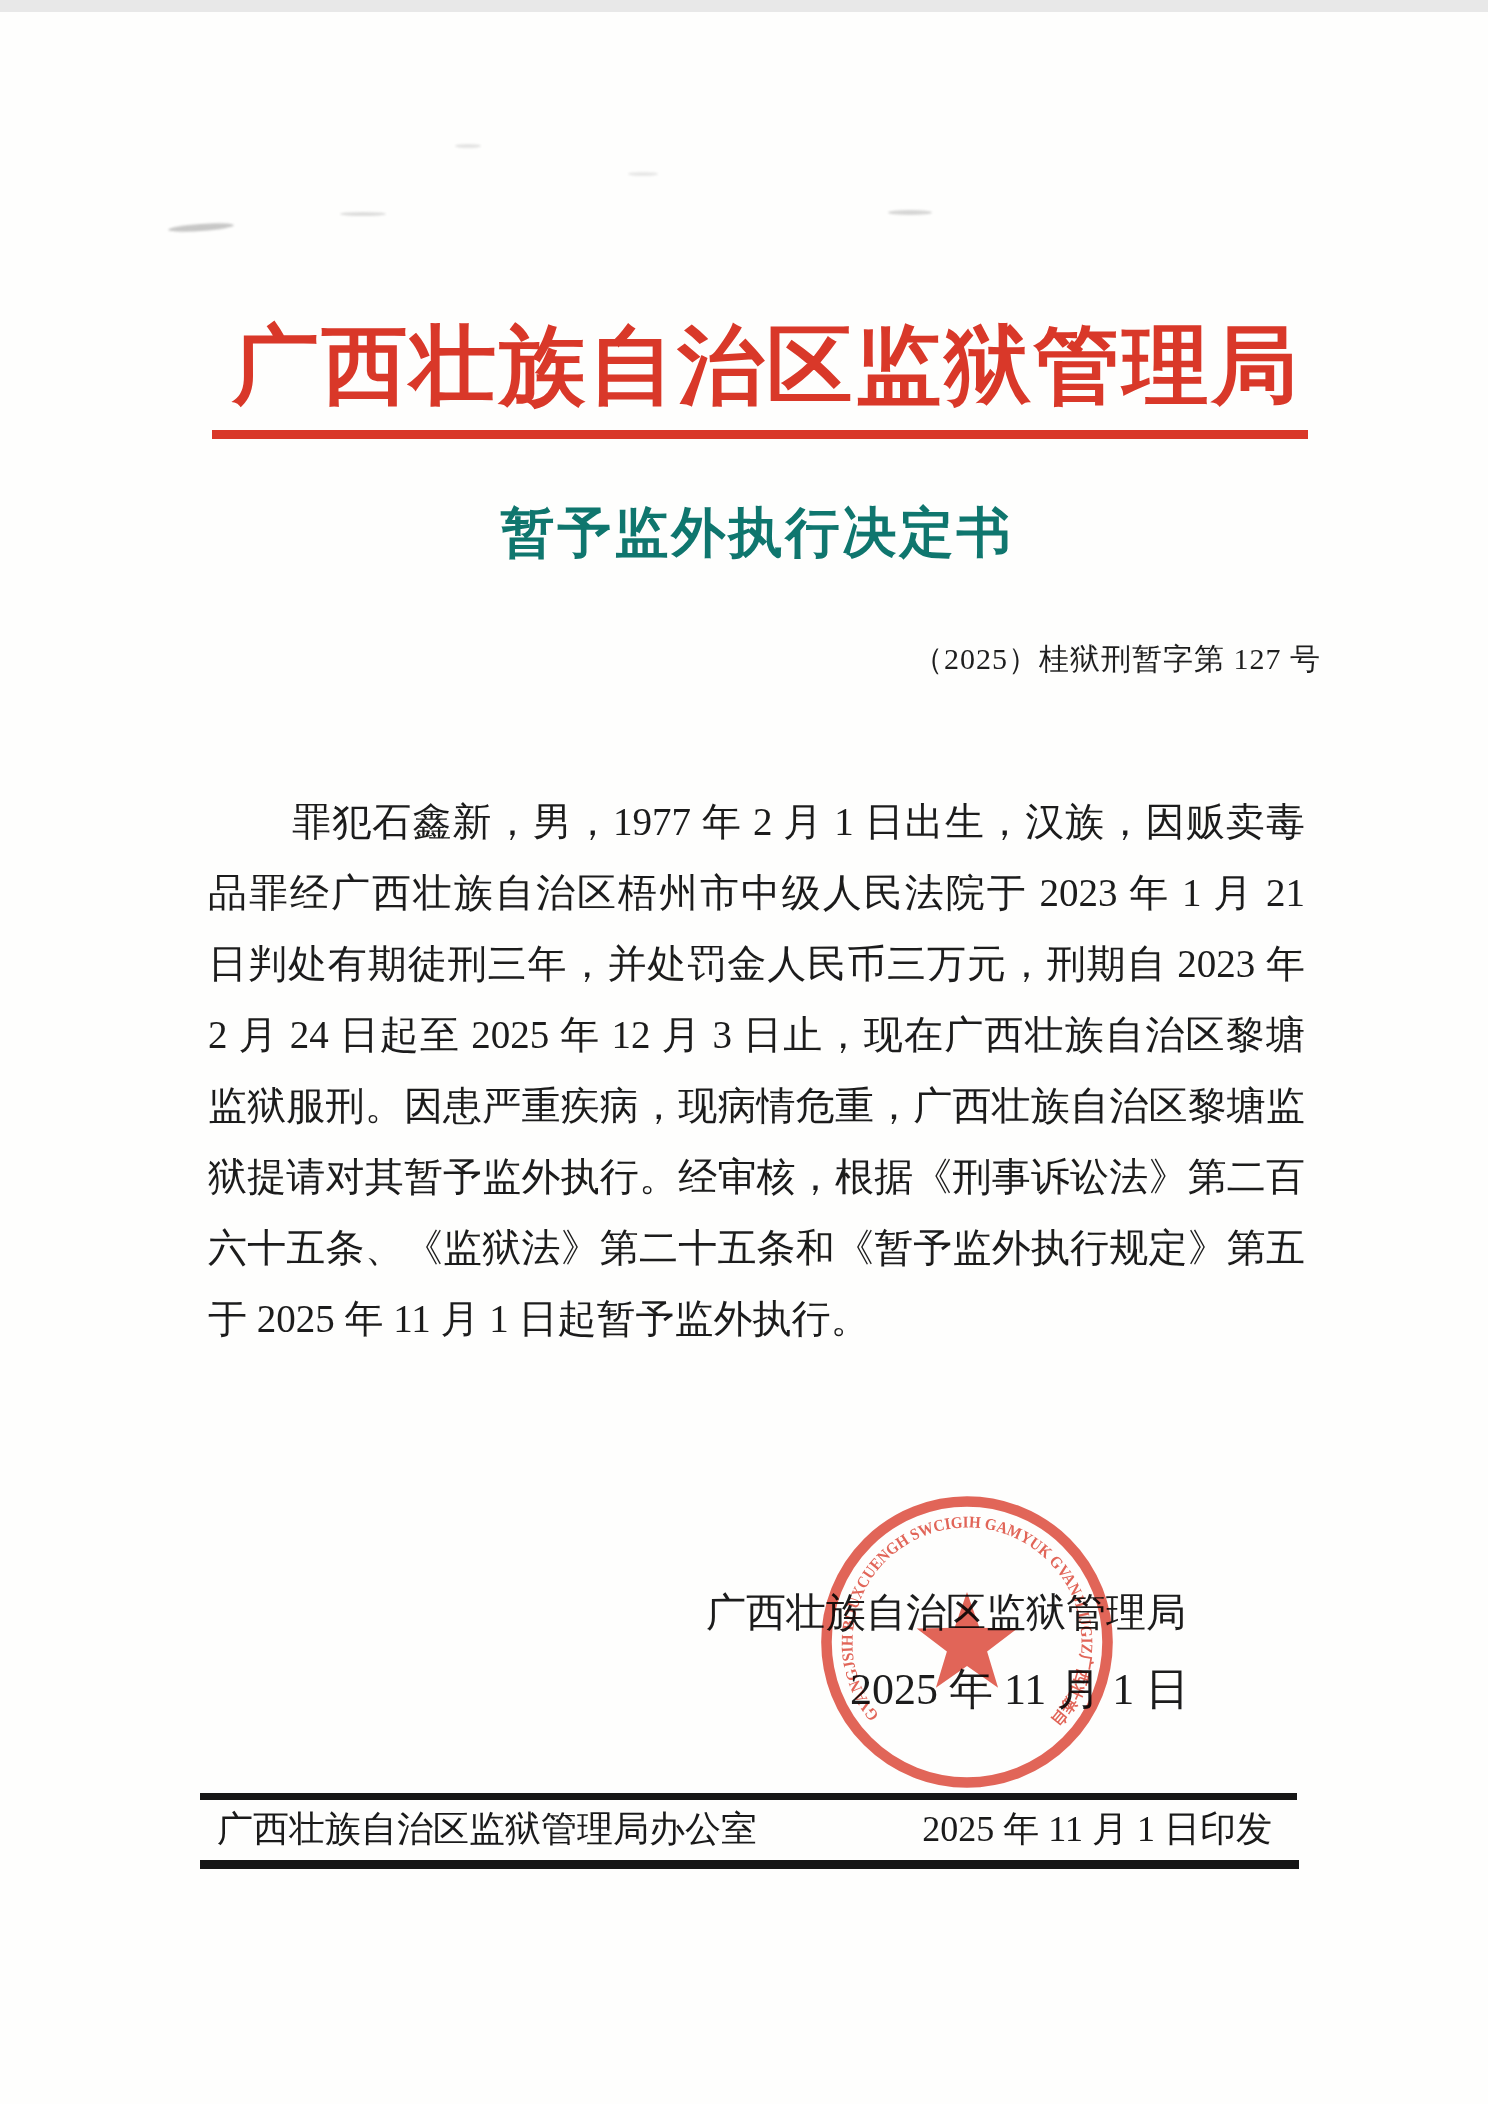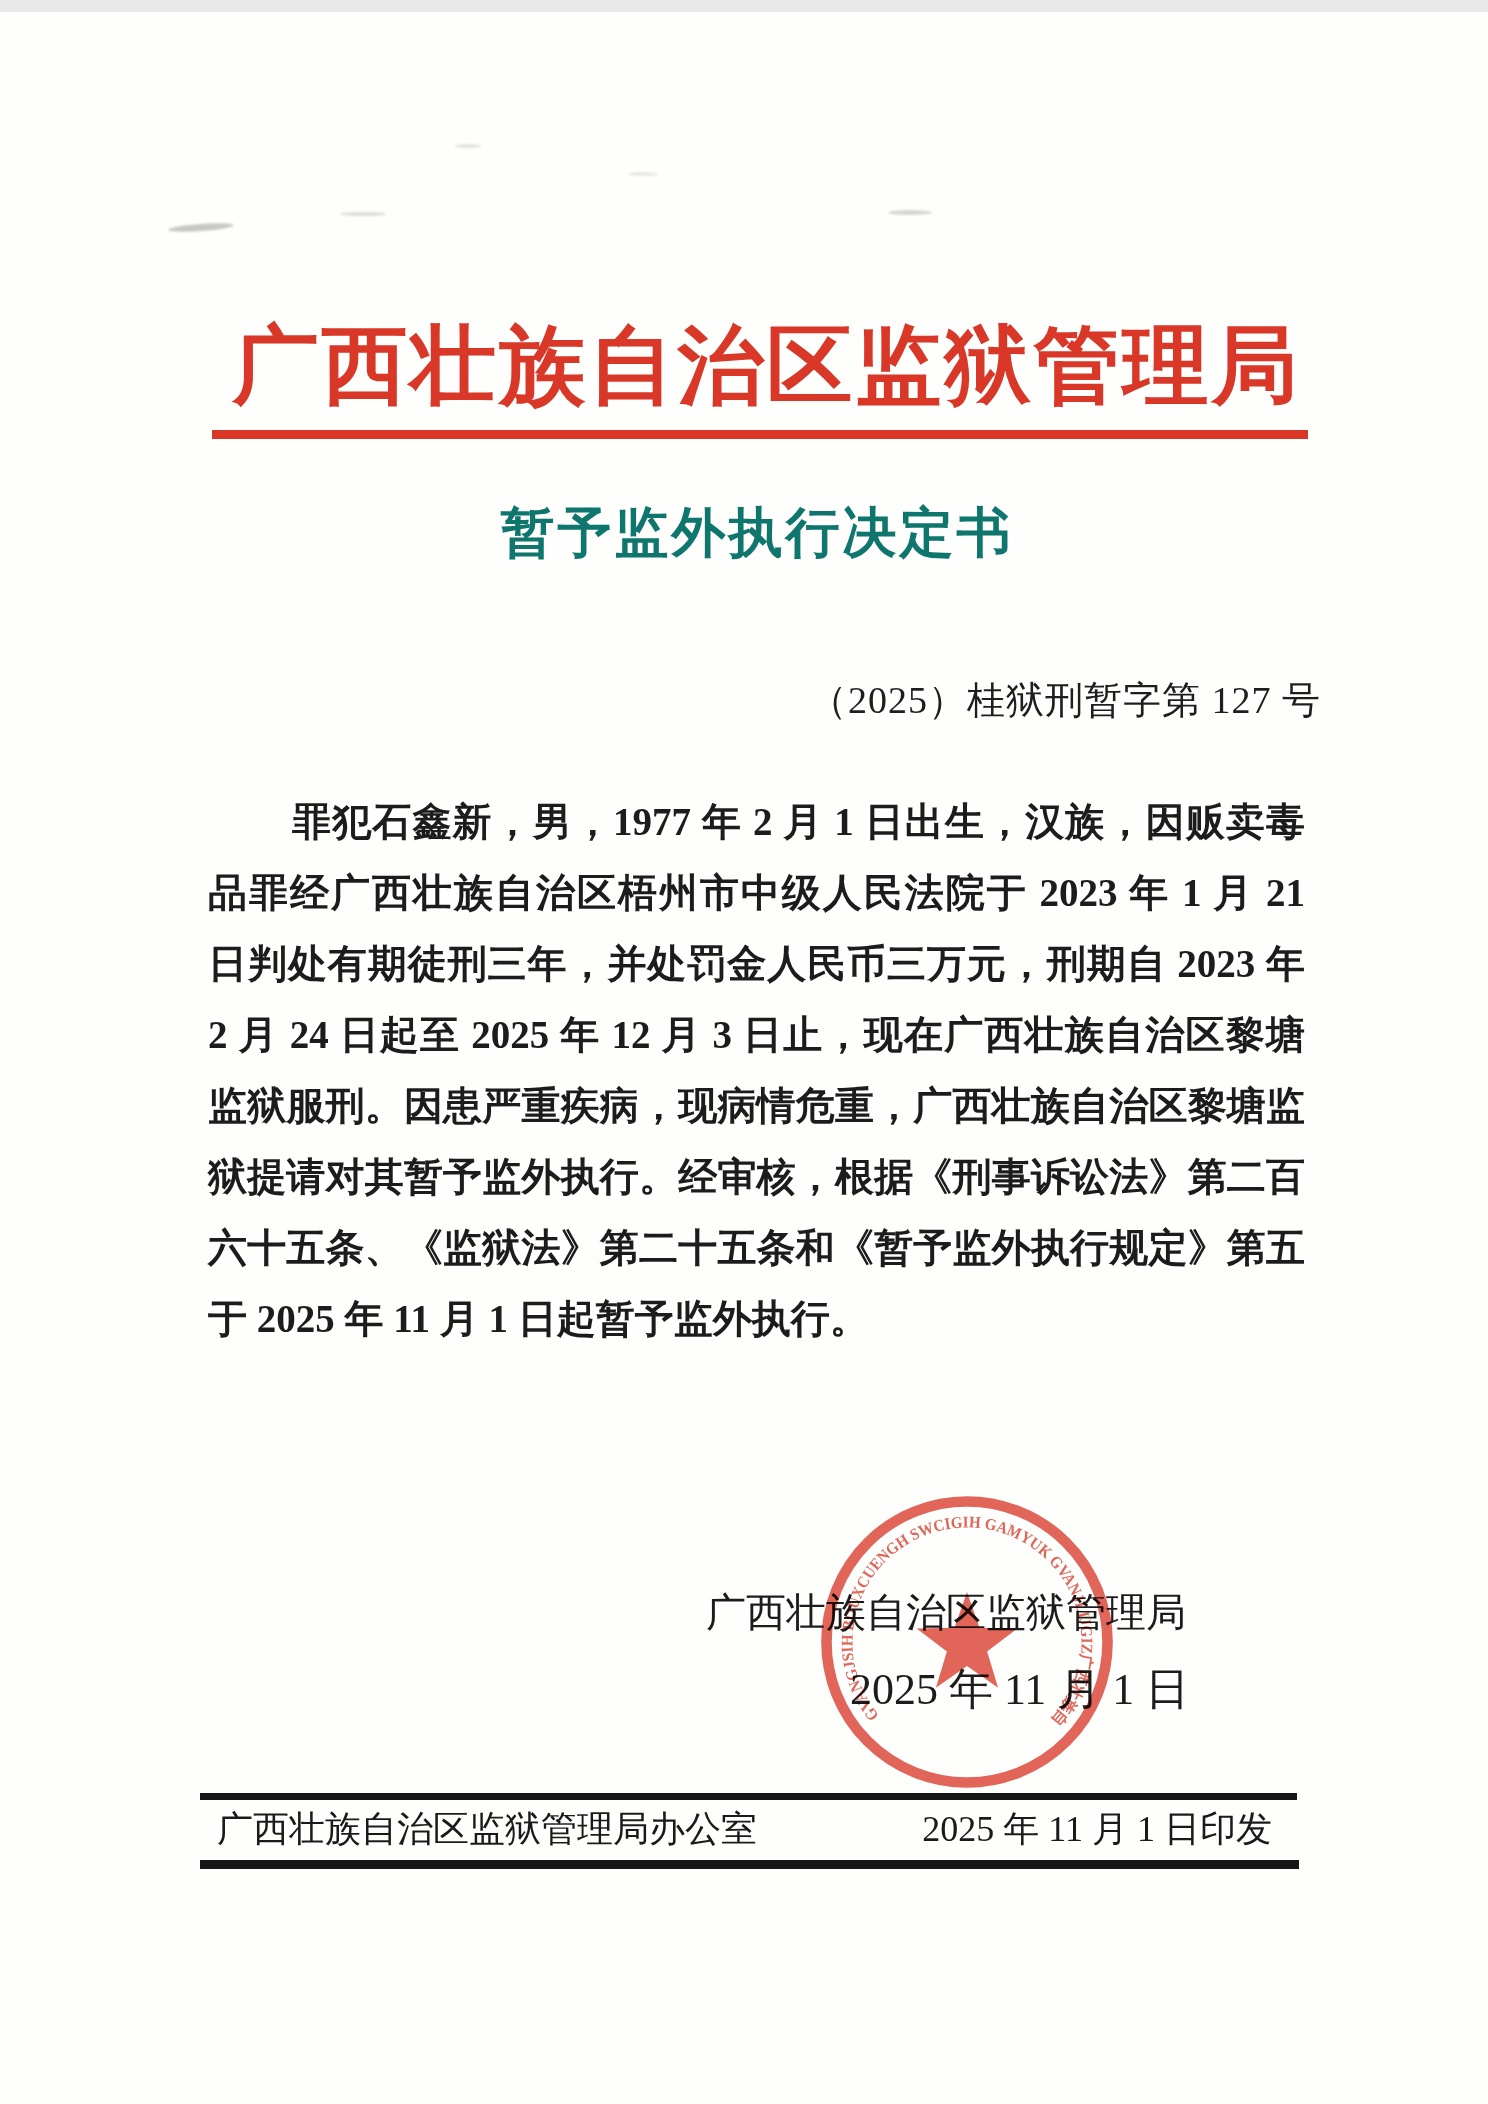--- a/index.html
+++ b/index.html
@@ -31,32 +31,31 @@
   .doc-title{
     position:absolute;top:492px;left:0;right:0;
     padding-left:26px;
     text-align:center;
     font-size:54px;line-height:1.1;
     font-weight:bold;
     letter-spacing:3px;
     color:#0f766e;
   }
   .doc-number{
-    position:absolute;top:668px;right:167px;
-    font-size:38px;line-height:1.1;
+    position:absolute;top:630px;right:167px;
+    font-size:30px;line-height:1.1;
     letter-spacing:1px;
     color:#1e1e1e;
   }
   
   .body-block{
     position:absolute;top:774px;left:208px;
     width:1097px;
     font-size:39px;
     color:#1c1c1c;
-    font-weight:bold;
   }
   .body-line{
     height:71px;line-height:71px;
     white-space:nowrap;
   }
   .body-line.just{
     white-space:normal;
     text-align:justify;
     text-align-last:justify;
   }

